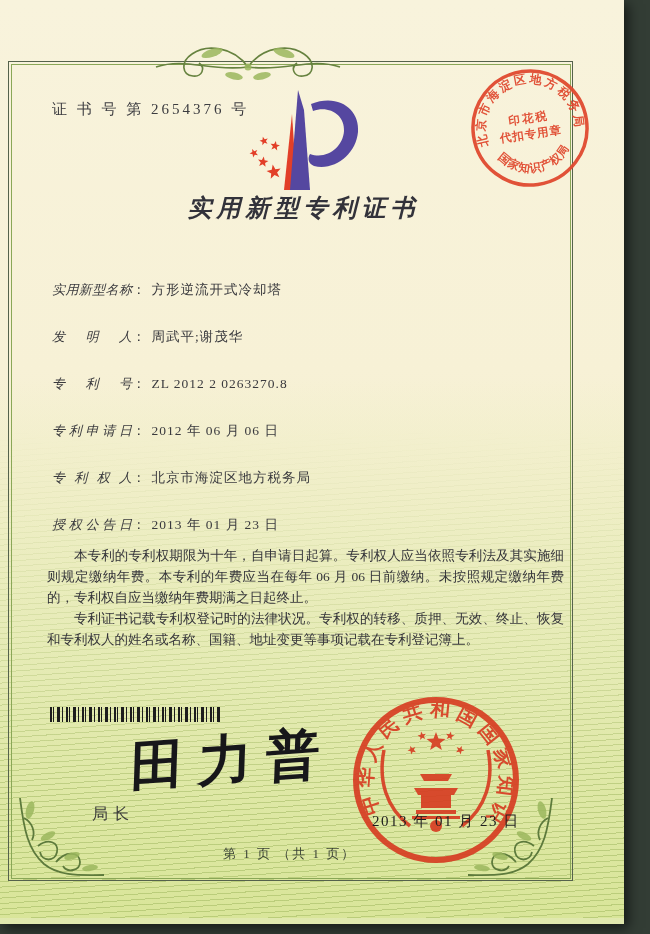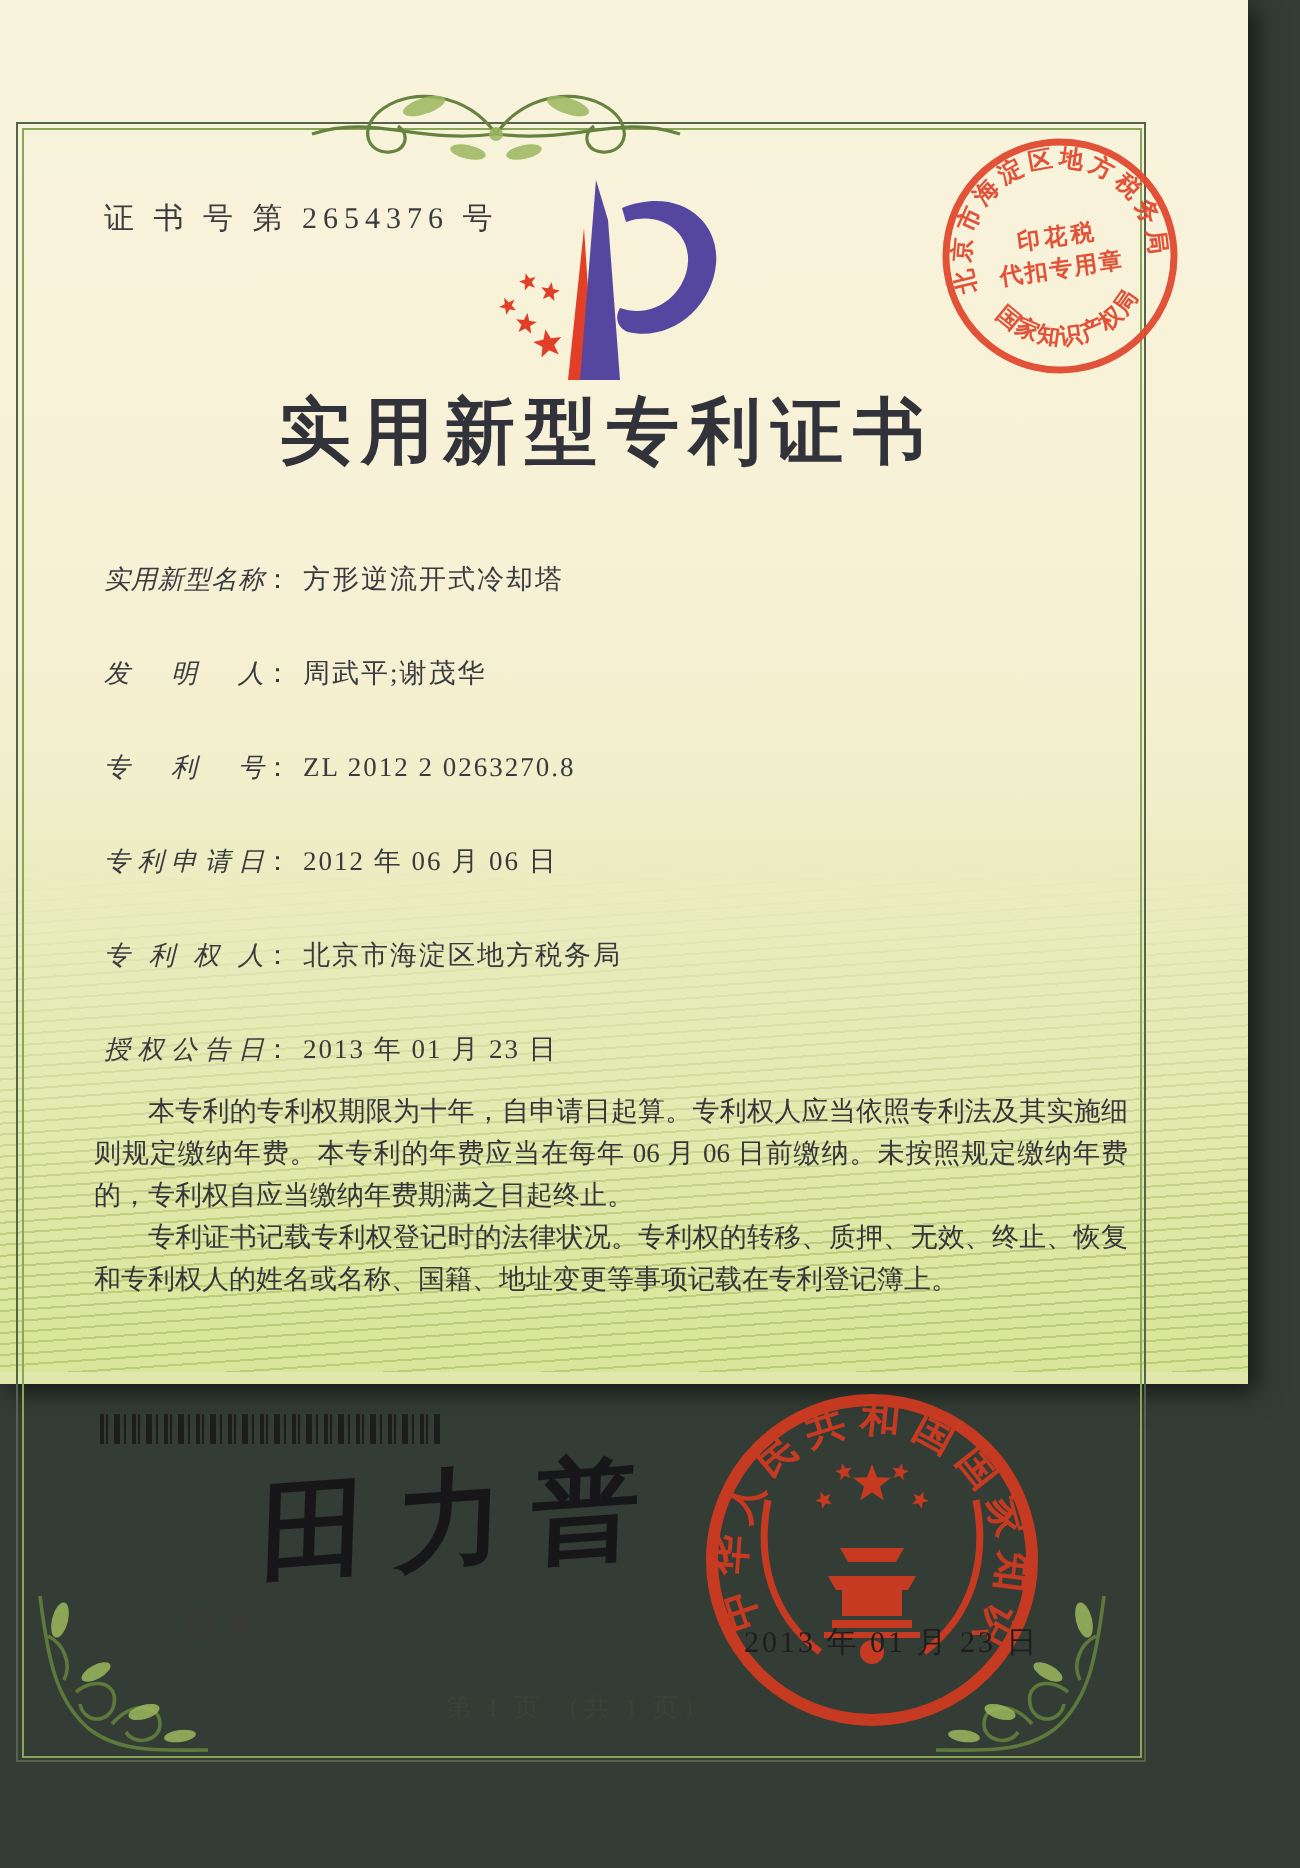--- a/index.html
+++ b/index.html
@@ -2,37 +2,37 @@
 <html><head>
 <meta charset="utf-8">
 <style>
   html,body{margin:0;padding:0;}
   body{
     width:650px;height:934px;position:relative;overflow:hidden;
     background:#333d35;
     font-family:"Liberation Serif","DejaVu Serif",serif;
   }
   .page{
-    position:absolute;left:0;top:0;width:624px;height:692px;
+    position:absolute;left:0;top:0;width:624px;height:924px;
     background:linear-gradient(to bottom,#f8f3dc 0%,#f7f1d6 40%,#f2efcd 55%,#e9ecc0 72%,#e0e8ae 100%);
     box-shadow:4px 4px 12px rgba(0,0,0,.6);
   }
   .tint{position:absolute;left:0;right:0;top:380px;bottom:6px;
     background:linear-gradient(to bottom,rgba(226,235,172,0) 0%,rgba(224,233,165,.45) 55%,rgba(216,229,150,.85) 100%);}
   .waves{position:absolute;left:0;right:0;top:430px;bottom:6px;
     background:repeating-linear-gradient(176deg,rgba(128,158,62,0) 0 4.5px,rgba(128,158,62,.35) 4.5px 5.5px);
     -webkit-mask-image:linear-gradient(to bottom,transparent 0,rgba(0,0,0,.45) 40%,#000 75%);
     mask-image:linear-gradient(to bottom,transparent 0,rgba(0,0,0,.45) 40%,#000 75%);}
   .frame{position:absolute;left:8px;top:61px;width:563px;height:818px;
     border:1.5px solid #55624c;}
   .frame::before{content:"";position:absolute;inset:1.5px;border:1px solid #8aa757;}
   .abs{position:absolute;}
   .cert-no{left:52px;top:100px;font-size:15px;letter-spacing:3px;color:#3c3c40;}
-  .title{left:8px;top:192px;width:563px;text-align:center;font-size:36px;font-weight:700;
-    letter-spacing:5px;color:#32323a;transform:translateX(14px);}
+  .title{left:8px;top:192px;width:563px;text-align:center;font-size:24px;font-weight:700;
+    letter-spacing:5px;color:#32323a;transform:translateX(14px);font-style:italic;}
   .fields{left:52px;top:281px;}
   .frow{height:20px;margin-bottom:27px;font-size:13.5px;color:#3a3a3e;white-space:nowrap;}
   .flabel{display:inline-block;width:80px;text-align:justify;text-align-last:justify;font-size:13px;vertical-align:bottom;font-style:italic;}
   .fvalue{margin-left:6px;letter-spacing:1px;}
   .paras{left:47px;top:545px;width:517px;font-size:13.5px;line-height:21px;color:#35353a;text-align:justify;}
   .paras p{margin:0;text-indent:2em;}
   .barcode{left:50px;top:707px;width:172px;height:15px;
     background:repeating-linear-gradient(90deg,#1d1d1d 0 2px,transparent 2px 3px,#1d1d1d 3px 4px,transparent 4px 7px,#1d1d1d 7px 10px,transparent 10px 12px,#1d1d1d 12px 13px,transparent 13px 16px);}
   .sig-title{left:92px;top:804px;font-size:16px;color:#3a3a3a;letter-spacing:5px;}
   .sig-name{left:130px;top:724px;font-size:54px;font-weight:700;letter-spacing:14px;color:#17171a;

